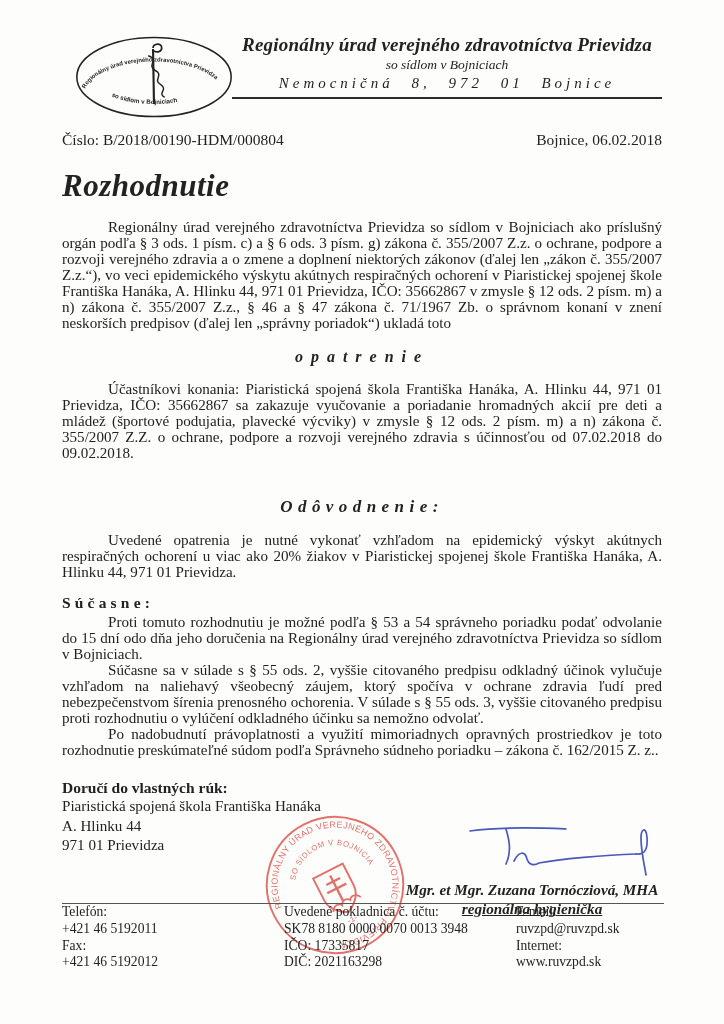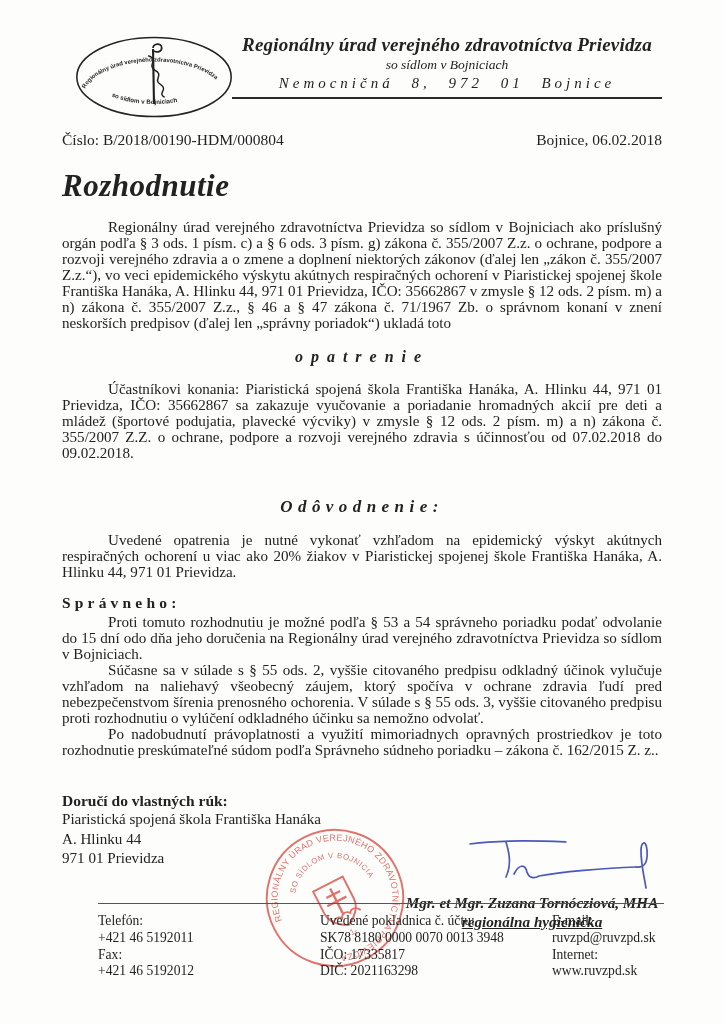--- a/index.html
+++ b/index.html
@@ -24,31 +24,31 @@
   
   .meta{display:flex;justify-content:space-between;font-size:15.5px;margin-top:9px;gap:38px;}
   
   .doc-title{text-align:left;font-size:31px;font-weight:bold;font-style:italic;margin:19px 0 15px 0;letter-spacing:.5px;}
   p.body{font-size:15.1px;line-height:16px;text-align:justify;text-indent:46px;margin:0;}
   .h-center{display:block;text-align:center;font-weight:bold;font-style:italic;}
   .h-opatrenie{font-size:16px;letter-spacing:.5em;margin:17px 0 15px 0;}
   .h-odovodnenie{font-size:17px;letter-spacing:.32em;margin:36px 0 15px 0;}
   .h-poucenie{font-size:15.5px;font-weight:bold;letter-spacing:.27em;margin:14px 0 2px 0;}
   
-  .sign-block{position:relative;margin-top:34px;height:168px;}
+  .sign-block{position:relative;margin-top:21px;height:168px;}
   .deliver-h{font-size:15.5px;font-weight:bold;}
   .deliver-l{font-size:15.1px;line-height:19.5px;}
   .stamp{position:absolute;left:200px;top:33px;width:146px;height:146px;opacity:.85;}
   .sig-ink{position:absolute;left:398px;top:38px;width:210px;height:78px;}
   .sig-name-block{position:absolute;left:320px;top:102px;width:300px;text-align:center;}
   .sig-name{font-size:15.2px;font-weight:bold;font-style:italic;}
   .sig-role{font-size:15.2px;font-weight:bold;font-style:italic;margin-top:1px;text-decoration:underline;}
   
-  .footer{position:absolute;left:62px;right:60px;top:903px;border-top:1.5px solid #555;padding-top:9px;
-          display:grid;grid-template-columns:222px 232px 1fr;margin-left:36px;}
+  .footer{position:absolute;left:62px;right:60px;top:903px;border-top:1.5px solid #555;
+          display:grid;grid-template-columns:222px 232px 1fr;}
   .fcol{font-size:13.6px;line-height:16.8px;}
 </style>
 </head>
 <body>
 
 <div class="page">
 
   <div class="hdr">
     <svg class="logo" viewBox="0 0 170 88">
       <ellipse cx="85" cy="44" rx="80" ry="41" fill="none" stroke="#222" stroke-width="1.6"></ellipse>
@@ -83,21 +83,21 @@
   <div class="doc-title">Rozhodnutie</div>
 
   <p class="body">Regionálny úrad verejného zdravotníctva Prievidza so sídlom v Bojniciach ako príslušný orgán podľa § 3 ods. 1 písm. c) a § 6 ods. 3 písm. g) zákona č. 355/2007 Z.z. o ochrane, podpore a rozvoji verejného zdravia a o zmene a doplnení niektorých zákonov (ďalej len „zákon č. 355/2007 Z.z.“), vo veci epidemického výskytu akútnych respiračných ochorení v Piaristickej spojenej škole Františka Hanáka, A. Hlinku 44, 971 01 Prievidza, IČO: 35662867 v zmysle § 12 ods. 2 písm. m) a n) zákona č. 355/2007 Z.z., § 46 a § 47 zákona č. 71/1967 Zb. o správnom konaní v znení neskorších predpisov (ďalej len „správny poriadok“)  ukladá toto</p>
 
   <span class="h-center h-opatrenie">opatrenie</span>
   <p class="body">Účastníkovi konania: Piaristická spojená škola Františka Hanáka, A. Hlinku 44, 971 01 Prievidza, IČO: 35662867 sa zakazuje vyučovanie a poriadanie hromadných akcií pre deti a mládež (športové podujatia, plavecké výcviky) v zmysle § 12 ods. 2 písm. m) a n) zákona č. 355/2007 Z.Z. o ochrane, podpore a rozvoji verejného zdravia s účinnosťou od 07.02.2018 do 09.02.2018.</p>
 
   <span class="h-center h-odovodnenie">Odôvodnenie:</span>
   <p class="body">Uvedené opatrenia je nutné vykonať vzhľadom na epidemický výskyt akútnych respiračných ochorení u viac ako 20% žiakov v Piaristickej spojenej škole Františka Hanáka, A. Hlinku 44, 971 01 Prievidza.</p>
 
-  <div class="h-poucenie">Správneho:</div>
+  <div class="h-poucenie">Súčasne:</div>
   <p class="body">Proti tomuto rozhodnutiu je možné podľa § 53 a 54 správneho poriadku podať odvolanie do 15 dní odo dňa jeho doručenia na Regionálny úrad verejného zdravotníctva Prievidza so sídlom v Bojniciach.</p>
   <p class="body">Súčasne sa v súlade s § 55 ods. 2, vyššie citovaného predpisu odkladný účinok vylučuje vzhľadom na naliehavý všeobecný záujem, ktorý spočíva v ochrane zdravia ľudí pred nebezpečenstvom šírenia prenosného ochorenia. V súlade s § 55 ods. 3, vyššie citovaného predpisu proti rozhodnutiu o vylúčení odkladného účinku sa nemožno odvolať.</p>
   <p class="body">Po nadobudnutí právoplatnosti a využití mimoriadnych opravných prostriedkov je toto rozhodnutie preskúmateľné súdom podľa Správneho súdneho poriadku – zákona č. 162/2015 Z. z..</p>
 
   <div class="sign-block">
     <div class="deliver-h">Doručí do vlastných rúk:</div>
     <div class="deliver-l">Piaristická spojená škola Františka Hanáka</div>
     <div class="deliver-l">A. Hlinku 44</div>
     <div class="deliver-l">971 01 Prievidza</div>
 

